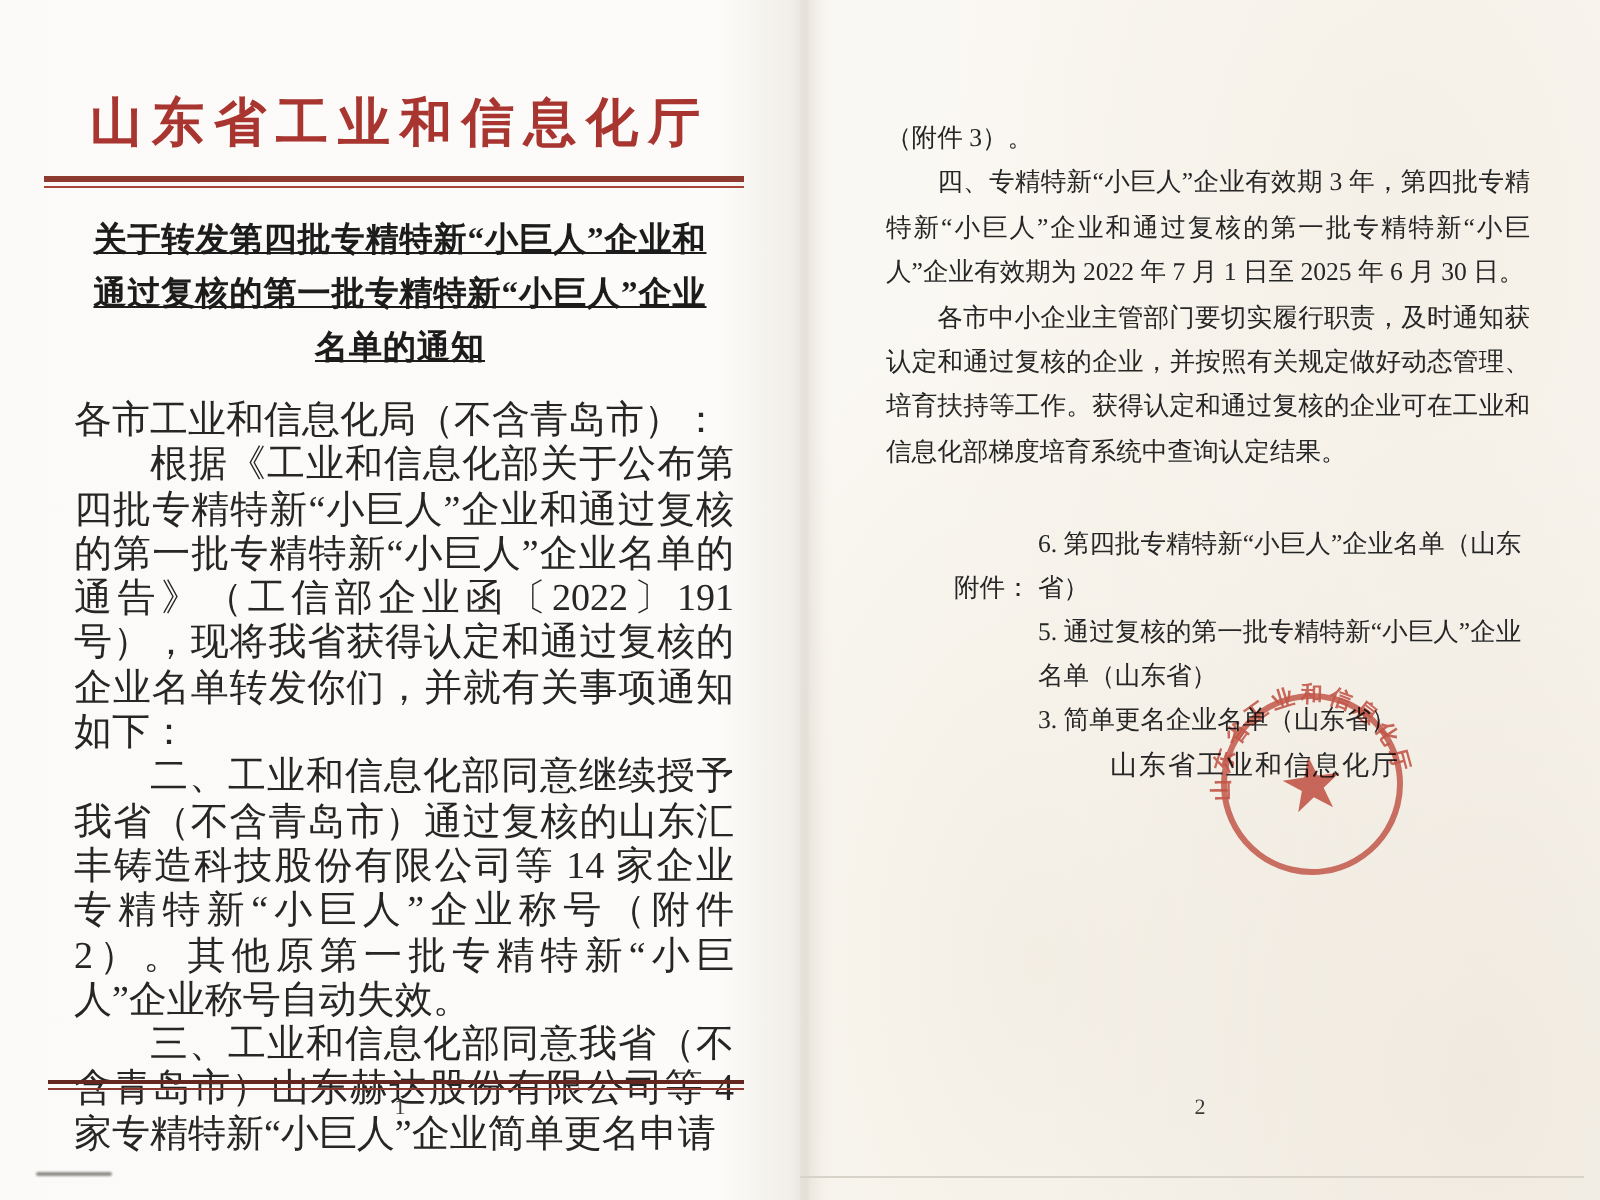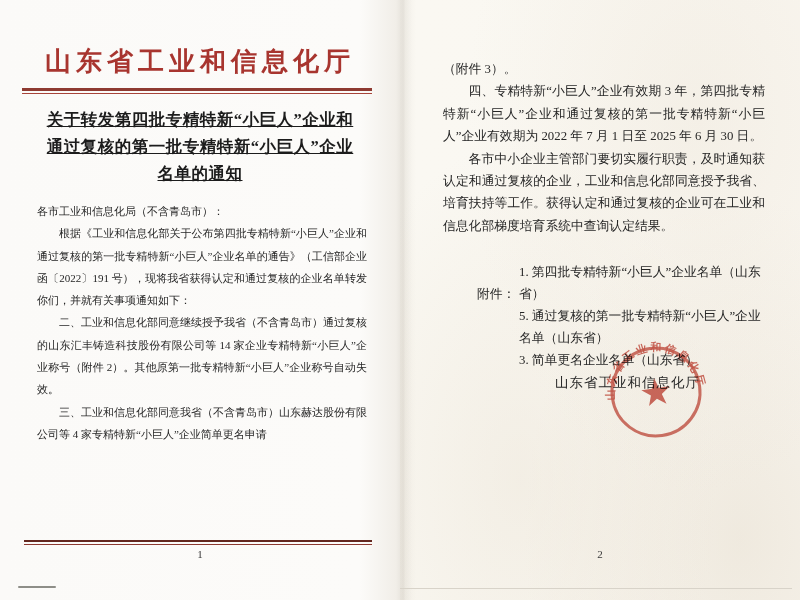--- a/index.html
+++ b/index.html
@@ -40,21 +40,21 @@
   .head-rule { position: absolute; top: 88px; left: 22px; width: 350px; }
   .head-rule .r1 { height: 2.5px; background: #8e3a31; }
   .head-rule .r2 { height: 1.5px; background: #a8443a; margin-top: 2px; }
   .doc-title {
     position: absolute; top: 106px; left: 20px; width: 360px;
     text-align: center; font-weight: bold; color: #1c1c1c;
     font-size: 16.5px; line-height: 27px; letter-spacing: 0.5px; text-decoration: underline;
   }
   .body1 {
     position: absolute; top: 200px; left: 37px; width: 330px;
-    font-size: 11px; line-height: 22.3px; color: #262626;
+    font-size: 19px; line-height: 22.3px; color: #262626;
     text-align: justify;
   }
   .para { text-indent: 2em; }
   .salutation { text-indent: 0; }
   .foot-rule { position: absolute; top: 540px; left: 24px; width: 348px; }
   .foot-rule .r1 { height: 2px; background: #63271f; }
   .foot-rule .r2 { height: 1px; background: #8c3a31; margin-top: 2px; }
   .page-num {
     position: absolute; top: 548px; left: 0; width: 100%;
     text-align: center; font-size: 11px; color: #3a3a3a;
@@ -125,27 +125,27 @@
       <div class="r1"></div>
         <div class="r2"></div>
     </div>
     <div class="page-num">1</div>
   </div>
 
   <div class="page page-right">
     <div class="body2">
       <div class="cont">（附件 3）。</div>
       <div class="para">四、专精特新“小巨人”企业有效期 3 年，第四批专精特新“小巨人”企业和通过复核的第一批专精特新“小巨人”企业有效期为 2022 年 7 月 1 日至 2025 年 6 月 30 日。</div>
-      <div class="para">各市中小企业主管部门要切实履行职责，及时通知获认定和通过复核的企业，工业和信息化部同意授予我省、培育扶持等工作。获得认定和通过复核的企业可在工业和信息化部梯度培育系统中查询认定结果。</div>
+      <div class="para">各市中小企业主管部门要切实履行职责，及时通知获认定和通过复核的企业，并按照有关规定做好动态管理、培育扶持等工作。获得认定和通过复核的企业可在工业和信息化部梯度培育系统中查询认定结果。</div>
     </div>
 
     <div class="attachments">
       <div class="attach-row">
         <span class="attach-label">附件：</span>
-        <span class="attach-item">1. 第四批专精特新“小巨人”企业名单（山东省）</span>
+        <span class="attach-item">6. 第四批专精特新“小巨人”企业名单（山东省）</span>
       </div>
       <div class="attach-row indent">
         <span class="attach-item">5. 通过复核的第一批专精特新“小巨人”企业名单（山东省）</span>
       </div>
       <div class="attach-row indent">
         <span class="attach-item">3. 简单更名企业名单（山东省）</span>
       </div>
     </div>
 
     <div class="signature">

